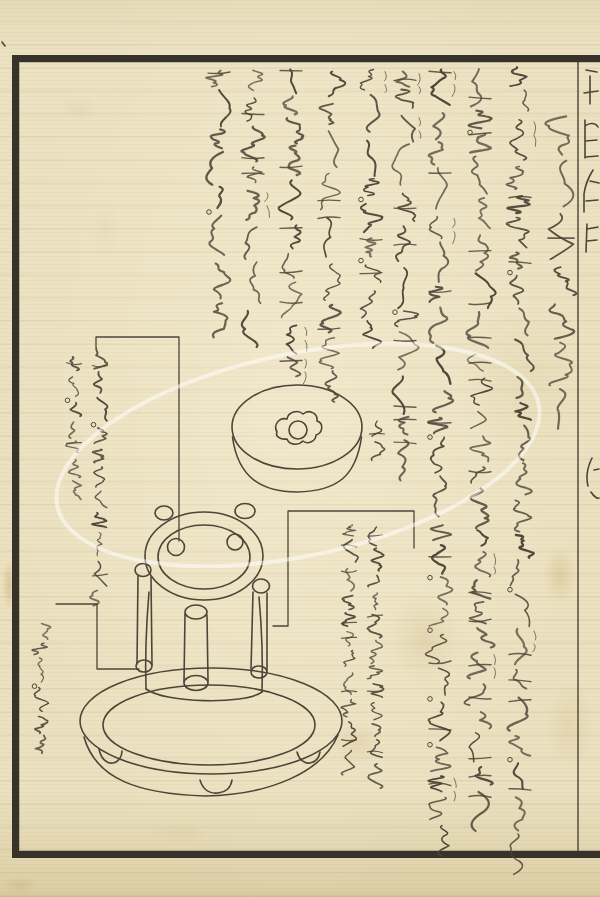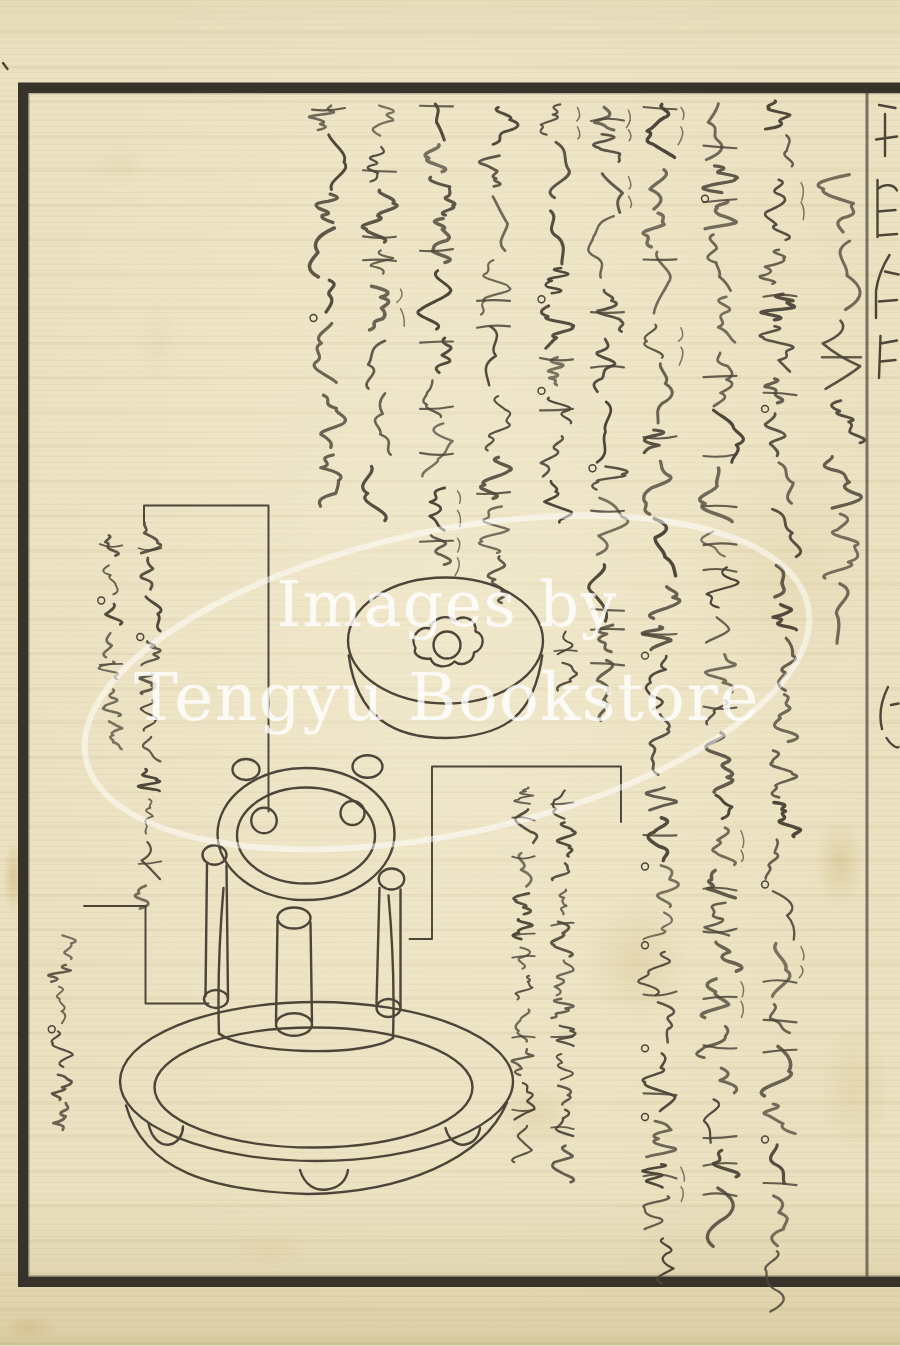--- a/index.html
+++ b/index.html
@@ -484,17 +484,15 @@
 
     <path class="ln ln-thin" d="M96,348 L96,337 L179,337 L179,541"></path>
     <path class="ln ln-thin" d="M56,604 L97,604 L97,669 L139,669"></path>
     <path class="ln ln-thin" d="M414,548 L414,511 L288,511 L288,626 L273,626"></path>
   </svg>
 
   <div id="watermark">
     <svg width="520" height="230" viewBox="0 0 520 230">
       <ellipse cx="260" cy="115" rx="246" ry="101" transform="rotate(-12 260 115)" fill="none" stroke="rgba(255,255,255,0.5)" stroke-width="4"></ellipse>
     </svg>
-    <div class="wm-line wm1">Images by</div>
-    <div class="wm-line wm2">Tengyu Bookstore</div>
   </div>
 
 </div>
 
 </body></html>

